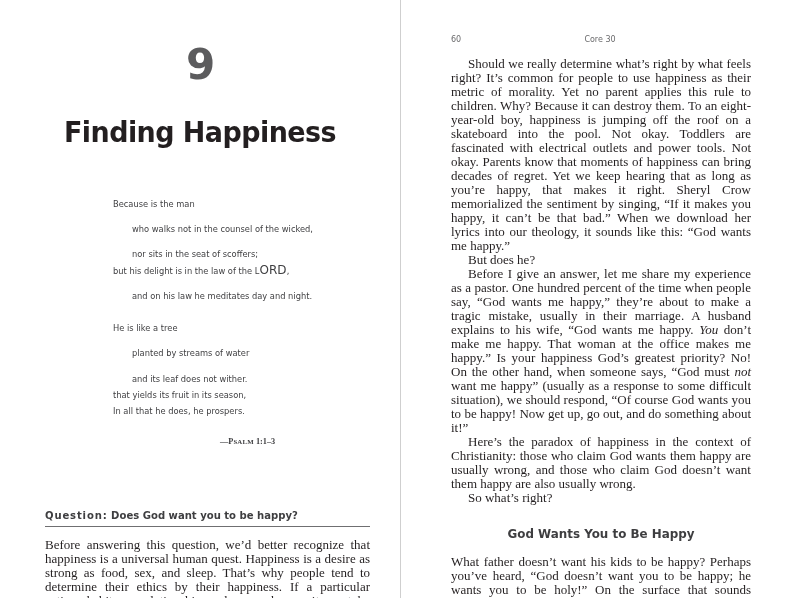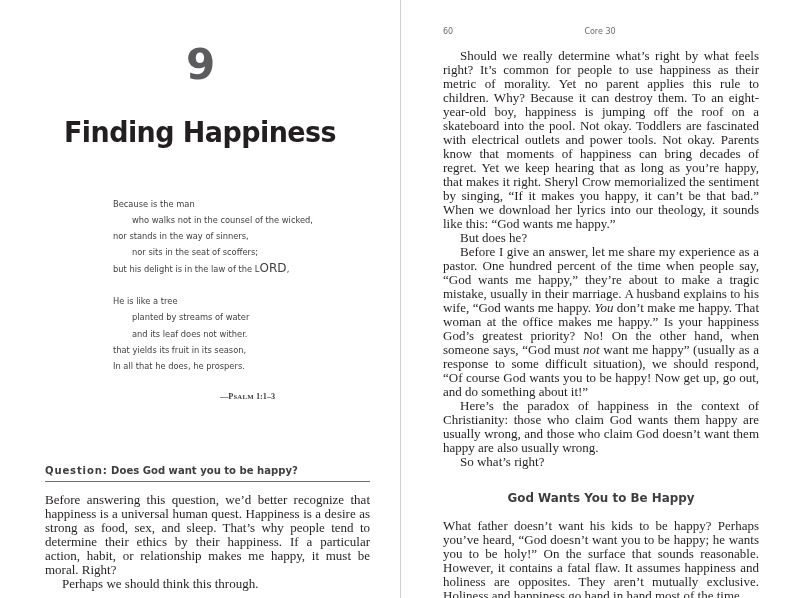--- a/index.html
+++ b/index.html
@@ -77,20 +77,21 @@
     font-size: 8.3px;
     line-height: 16.1px;
     color: #3e3e40;
   }
   .scripture .v {
     display: block;
     white-space: nowrap;
   }
   .scripture .indent {
     padding-left: 19px;
+    margin-top: 9px;
   }
   .scripture .gap {
     display: block;
     height: 16px;
   }
   .scripture .smallcap {
     font-size: 12px;
     letter-spacing: 0.1px;
   }
   .attribution {
@@ -142,21 +143,21 @@
     color: #231f20;
     text-align: justify;
     hyphens: none;
   }
   .body-p + .body-p {
     text-indent: 17px;
   }
 
   
   #page-right {
-    padding: 8px;
+    padding: 16px;
   }
   .running-head {
     position: relative;
     height: 30px;
     padding: 19px 33px 0 35px;
     font-family: "DejaVu Sans", sans-serif;
     font-size: 8px;
     color: #6a6a6c;
     box-sizing: border-box;
   }
@@ -205,23 +206,23 @@
 
   <div class="page" id="page-left">
 
     <div class="chapter-number">9</div>
 
     <h1 class="chapter-title">Finding Happiness</h1>
 
     <div class="scripture">
       <span class="v">Because is the man</span>
       <span class="v indent">who walks not in the counsel of the wicked,</span>
-      <span class="v">nor stands in the way of sinners,</span>
       <span class="v indent">nor sits in the seat of scoffers;</span>
       <span class="v"><span>but his delight is in the law of the L</span><span class="smallcap">ORD</span><span>,</span></span>
+      <span class="v indent">and on his law he meditates day and night.</span>
       <span class="gap"></span>
       <span class="v">He is like a tree</span>
       <span class="v indent">planted by streams of water</span>
       <span class="v indent">and its leaf does not wither.</span>
       <span class="v">that yields its fruit in its season,</span>
       <span class="v">In all that he does, he prospers.</span>
 
       <span class="attribution"><span>—P</span><span class="bk">SALM</span><span> 1:1–3</span></span>
     </div>
 

